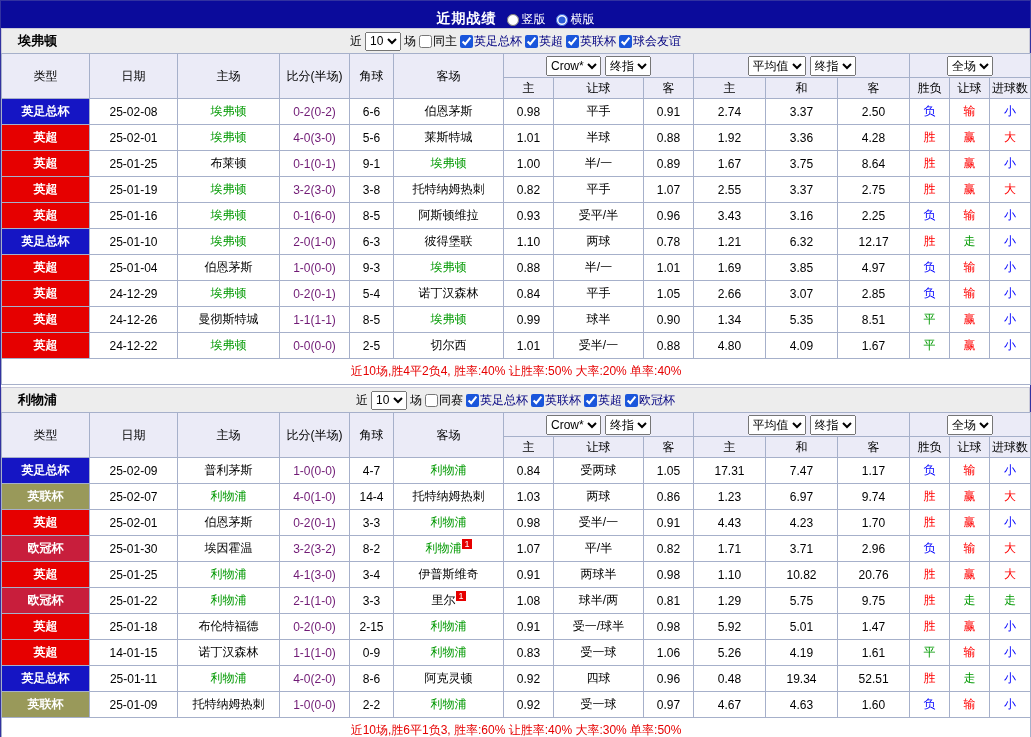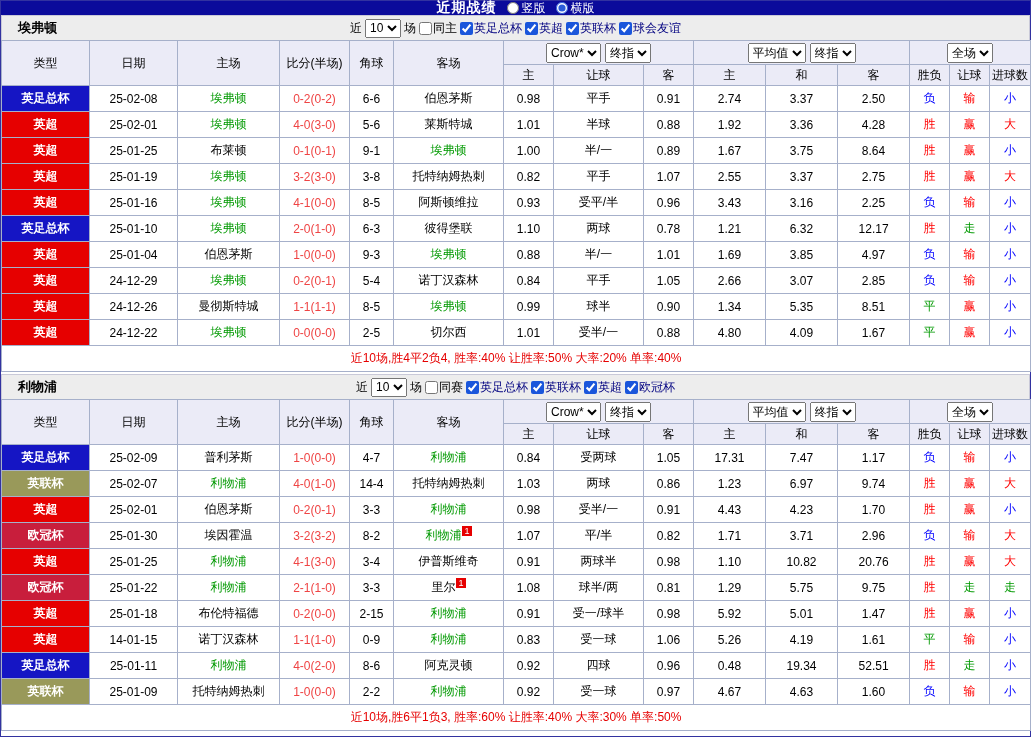--- a/index.html
+++ b/index.html
@@ -1,38 +1,38 @@
 <!DOCTYPE html>
 <html><head>
 <meta charset="utf-8">
 <style>
   *{box-sizing:border-box;margin:0;padding:0}
   html,body{background:#fff}
   body{width:1031px;font-family:"Liberation Sans","DejaVu Sans",sans-serif;font-size:12px}
   .page{width:1031px;min-height:737px;border:1px solid #3232a0;background:#fff}
-  .titlebar{height:14px;background:#0b0b9b;display:flex;align-items:center;justify-content:center;gap:10px;color:#fff}
+  .titlebar{height:27px;background:#0b0b9b;display:flex;align-items:flex-end;justify-content:center;gap:10px;color:#fff}
   .titlebar .title{font-weight:bold;font-size:14px;letter-spacing:1px}
   .radio-opt{display:flex;align-items:center;gap:3px;font-size:12px;cursor:pointer;color:#fff}
   .radio-opt input{width:12px;height:12px;accent-color:#2b5cd9}
   .section + .section{margin-top:2px}
   .team-header{height:25px;background:#ededed;display:flex;align-items:center;position:relative;border:1px solid #c9c9d8;border-bottom:none}
   .team-name{position:absolute;left:16px;font-weight:bold;font-size:13px;color:#000}
   .filters{margin:0 auto;display:flex;align-items:center;gap:3px}
   .filters .chk{display:flex;align-items:center;gap:1px;cursor:pointer}
   .filters .chk input{accent-color:#1a56db;width:13px;height:13px}
   .filters .comp span{color:#000080}
   .count-select{height:19px;font-size:12px}
   table.stats{width:100%;border-collapse:collapse;table-layout:fixed;text-align:center}
   .stats th,.stats td{border:1px solid #a6b0ca;overflow:hidden;white-space:nowrap;font-weight:normal;padding:0}
   .stats thead th{background:#ebebf7;height:24px;font-size:12px}
   .stats thead tr+tr th{height:21px}
   .stats td{height:26px;font-size:12px;background:#fff}
   td.type{color:#fff;font-weight:bold}
   .focus{color:#009900}
-  td.score{color:#ef4444}
+  td.score{color:#701a75}
   td.team-cell{cursor:pointer}
   .rc{background:#e60000;color:#fff;font-size:9px;line-height:10px;padding:0 2px;display:inline-block;position:relative;top:-5px;margin-left:1px}
   .summary{color:#e60000;height:24px}
   .stats select{height:20px;font-size:12px;margin:0 2px}
 </style>
 </head>
 <body>
 
 <div class="page">
 
@@ -193,21 +193,21 @@
             <td>3.37</td>
             <td>2.75</td>
             <td style="color:#ff0000">胜</td>
             <td style="color:#ff0000">赢</td>
             <td style="color:#ff0000">大</td>
           </tr>
           <tr>
             <td class="type" style="background:#e60000">英超</td>
             <td>25-01-16</td>
             <td class="team-cell"><span class="focus">埃弗顿</span></td>
-            <td class="score">4-1(0-0)</td>
+            <td class="score">0-1(6-0)</td>
             <td>8-5</td>
             <td class="team-cell">阿斯顿维拉</td>
             <td>0.93</td>
             <td>受平/半</td>
             <td>0.96</td>
             <td>3.43</td>
             <td>3.16</td>
             <td>2.25</td>
             <td style="color:#0000ff">负</td>
             <td style="color:#ff0000">输</td>

